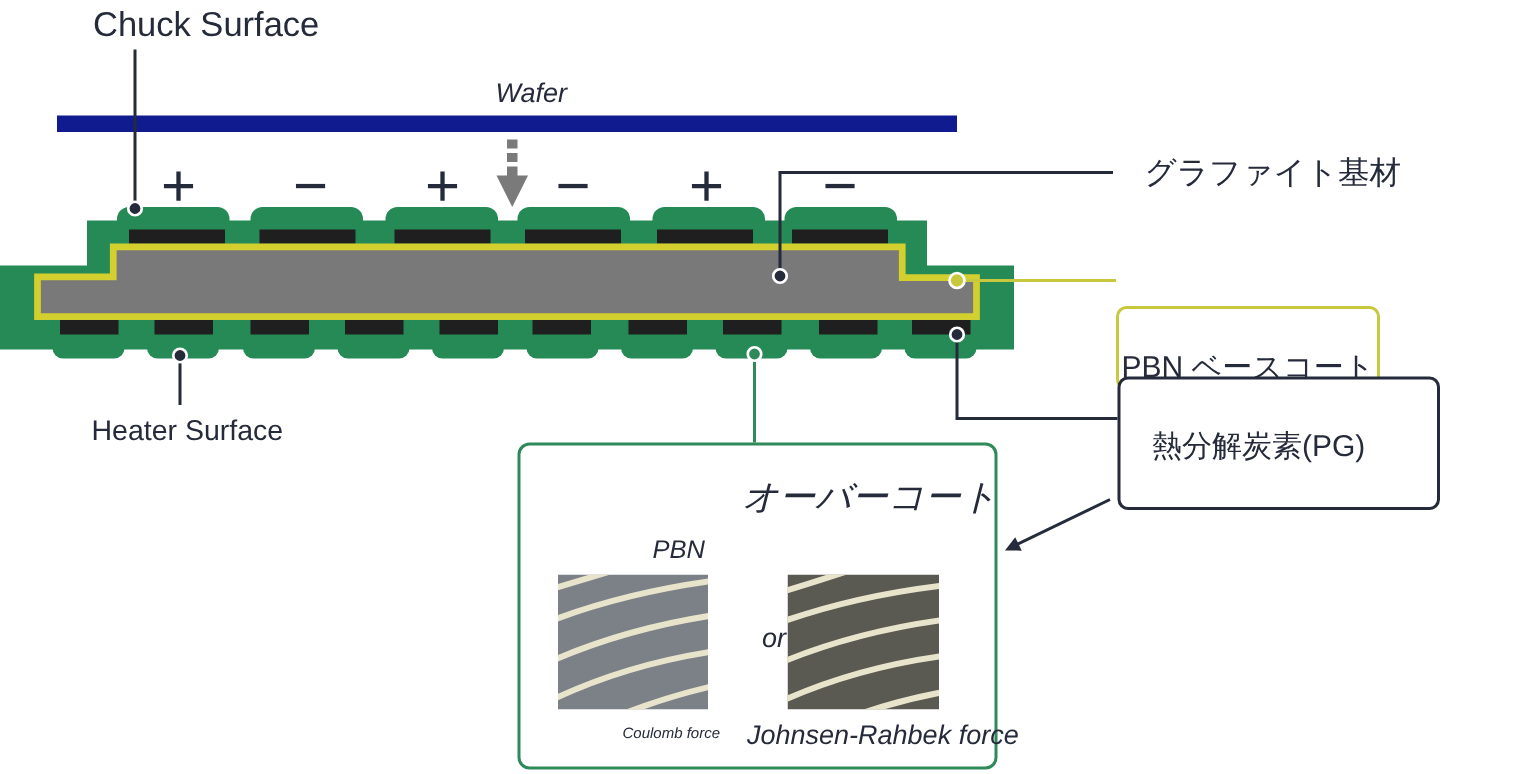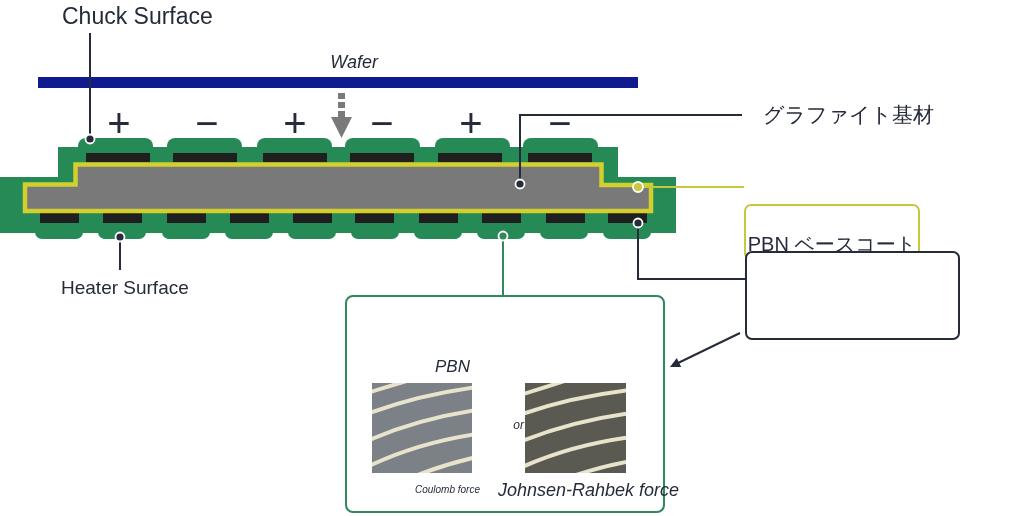--- a/index.html
+++ b/index.html
@@ -134,37 +134,39 @@
   <div class="lbl" style="left:62px;top:5px;font-size:23px;line-height:22px;">Chuck Surface</div>
   <div class="lbl center" style="left:298px;width:80px;top:51px;font-size:18px;line-height:22px;">Wafer</div>
   <div class="lbl" style="left:61px;top:277px;font-size:19px;line-height:22px;">Heater Surface</div>
   <div class="lbl" style="left:763px;top:103px;font-size:21px;line-height:24px;font-family:Liberation Serif, serif;">グラファイト基材</div>
 
   <div class="box" id="pbn-box">
     <span>PBN ベースコート</span>
   </div>
 
   <div class="box" id="pg-box">
+    <span>熱分解炭素(PG)</span>
   </div>
 
   <div class="box" id="overcoat-box"></div>
 
+  <div class="lbl center" style="left:345px;width:320px;top:317px;font-size:24px;line-height:30px;">オーバーコート</div>
 
   <div class="lbl center" style="left:370px;width:100px;top:356px;font-size:17px;line-height:22px;">PBN</div>
 
   <svg class="sample" style="left:372px;top:383px;" width="100" height="90" viewBox="0 0 100 90">
     <rect width="100" height="90" style="fill:var(--pbn-sample)"></rect>
     <path class="stripe" d="M-5,10 Q15,4 38,-3"></path>
     <path class="stripe" d="M-5,31 Q45,12 105,4"></path>
     <path class="stripe" d="M-5,58 Q45,36 105,27"></path>
     <path class="stripe" d="M-5,84 Q45,60 105,51"></path>
     <path class="stripe" d="M38,95 Q70,82 105,74"></path>
   </svg>
 
-  <div class="lbl center" style="left:484px;width:40px;top:413px;font-size:12px;line-height:24px;">or</div>
+  <div class="lbl center" style="left:484px;width:40px;top:413px;font-size:18px;line-height:24px;">or</div>
 
   <svg class="sample" style="left:525px;top:383px;" width="101" height="90" viewBox="0 0 100 90" preserveAspectRatio="none">
     <rect width="100" height="90" style="fill:var(--cdoped-sample)"></rect>
     <path class="stripe" d="M-5,12 Q18,5 42,-3"></path>
     <path class="stripe" d="M-5,32 Q45,14 105,7"></path>
     <path class="stripe" d="M-5,59 Q45,38 105,30"></path>
     <path class="stripe" d="M-5,85 Q45,62 105,54"></path>
     <path class="stripe" d="M42,95 Q72,84 105,78"></path>
   </svg>
 

